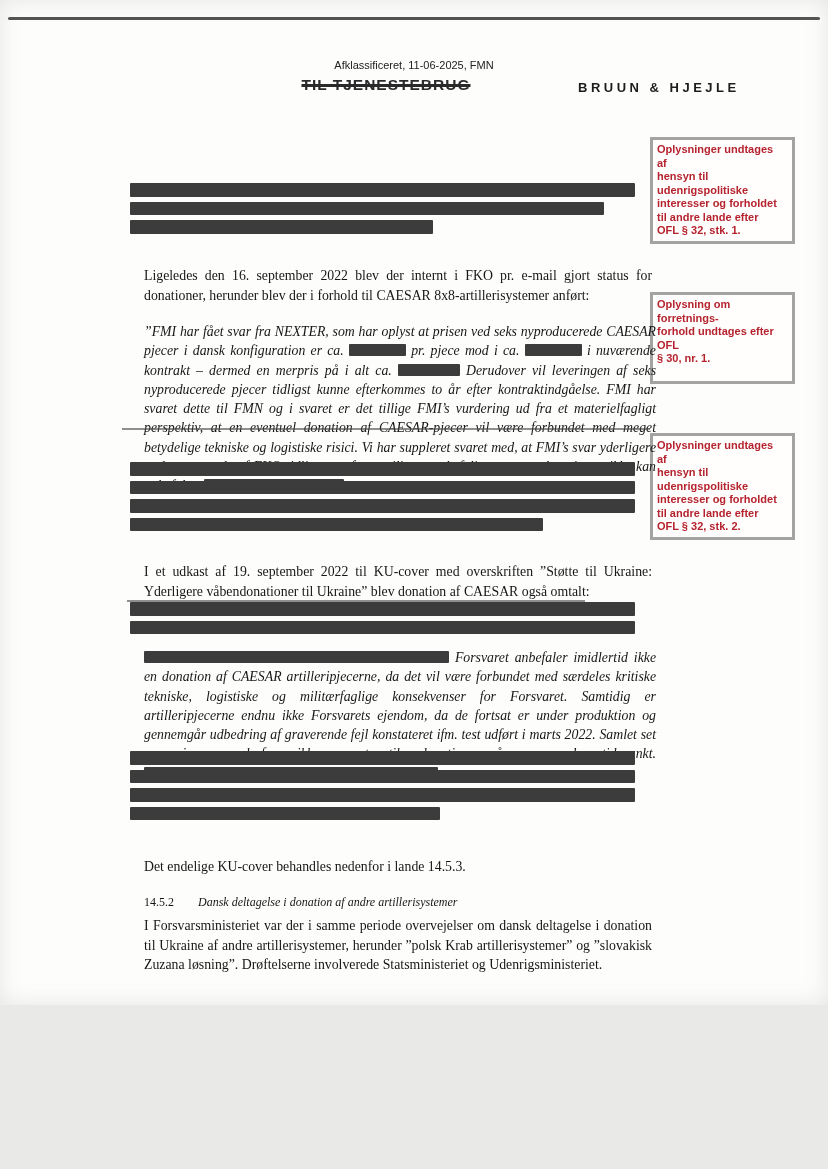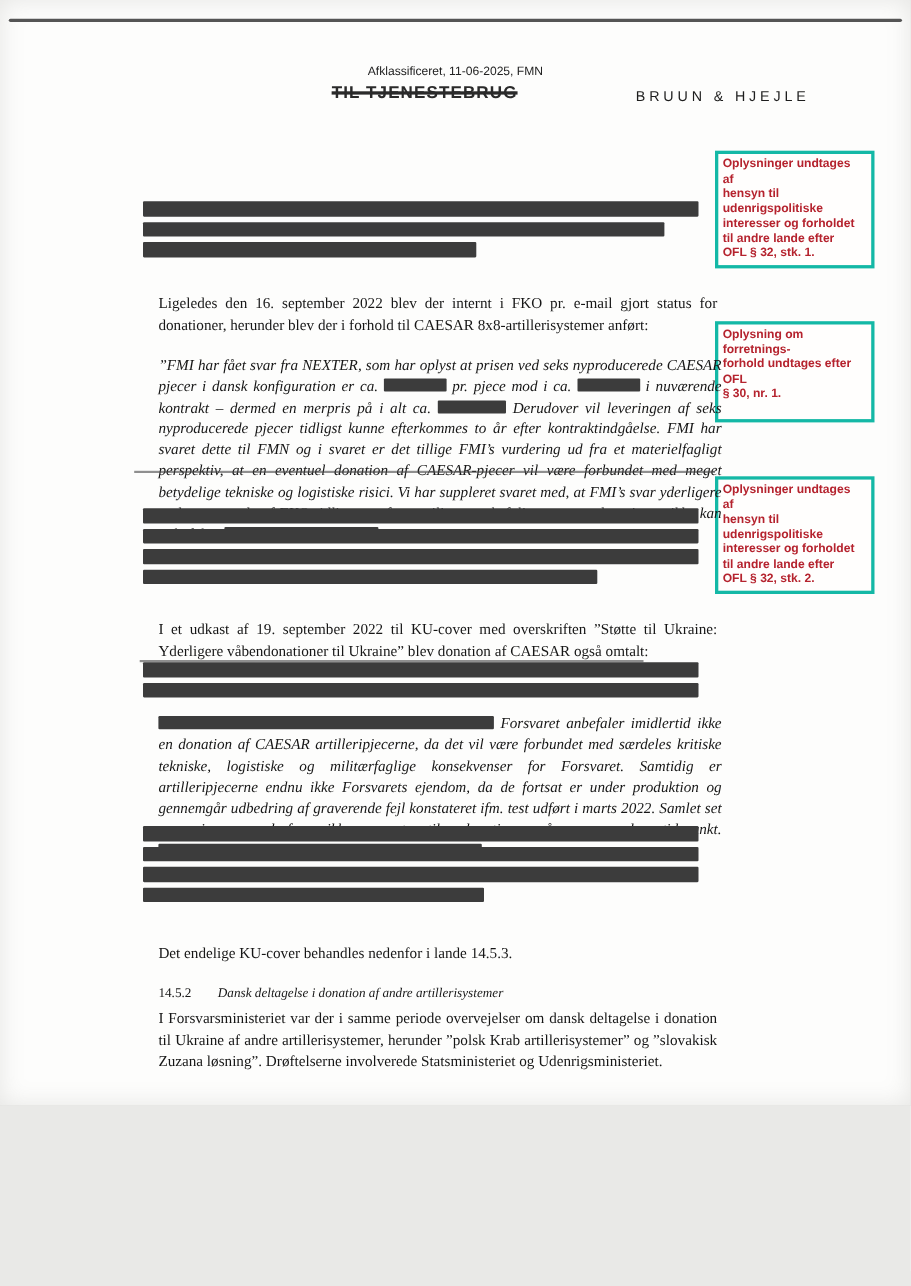--- a/index.html
+++ b/index.html
@@ -8,30 +8,30 @@
         box-shadow:inset 0 0 22px rgba(120,120,115,.18);}
   .abs{position:absolute;}
 
   
   #hdr-declass{top:59px;left:0;width:828px;text-align:center;
     font-family:"Liberation Sans",sans-serif;font-size:11px;color:#222;}
   #hdr-class{top:76px;left:256px;width:260px;text-align:center;
     font-family:"Liberation Sans",sans-serif;font-size:15.5px;font-weight:bold;letter-spacing:1px;color:#2a2a2a;}
   .strike{text-decoration:line-through;text-decoration-thickness:2.5px;}
   #firm{top:80px;left:578px;width:180px;font-family:"Liberation Sans",sans-serif;
-    font-weight:normal;font-size:13px;letter-spacing:3.5px;white-space:nowrap;color:#1d1d1d;}
+    font-weight:bold;font-size:13px;letter-spacing:3.5px;white-space:nowrap;color:#1d1d1d;}
   #ftr-class{top:1068px;left:252px;width:260px;text-align:center;
     font-family:"Liberation Sans",sans-serif;font-size:15.5px;font-weight:bold;letter-spacing:1.5px;color:#2a2a2a;}
   #ftr-declass{top:1102px;left:0;width:828px;text-align:center;
     font-family:"Liberation Sans",sans-serif;font-size:11px;color:#222;}
   #pageno{top:1094px;left:783px;font-family:"Liberation Sans",sans-serif;
     font-size:10px;font-weight:bold;letter-spacing:1px;color:#333;}
 
   
-  .xbox{position:absolute;left:650px;width:131px;border:3px solid #14b8a6;background:#fffefd;
+  .xbox{position:absolute;left:650px;width:131px;border:3px solid #a3a3a3;background:#fffefd;
     padding:3px 4px;font-family:"Liberation Sans",sans-serif;font-size:11px;line-height:13.5px;
     font-weight:bold;color:#b5232e;white-space:pre-line;}
   #xbox1{top:137px;}
   #xbox2{top:292px;min-height:80px;}
   #xbox3{top:433px;}
 
   
   .para{position:absolute;left:130px;width:508px;font-size:13.8px;line-height:19.5px;
     text-align:justify;margin:14px;}
   .quote{font-style:italic;width:512px;line-height:19.3px;}

